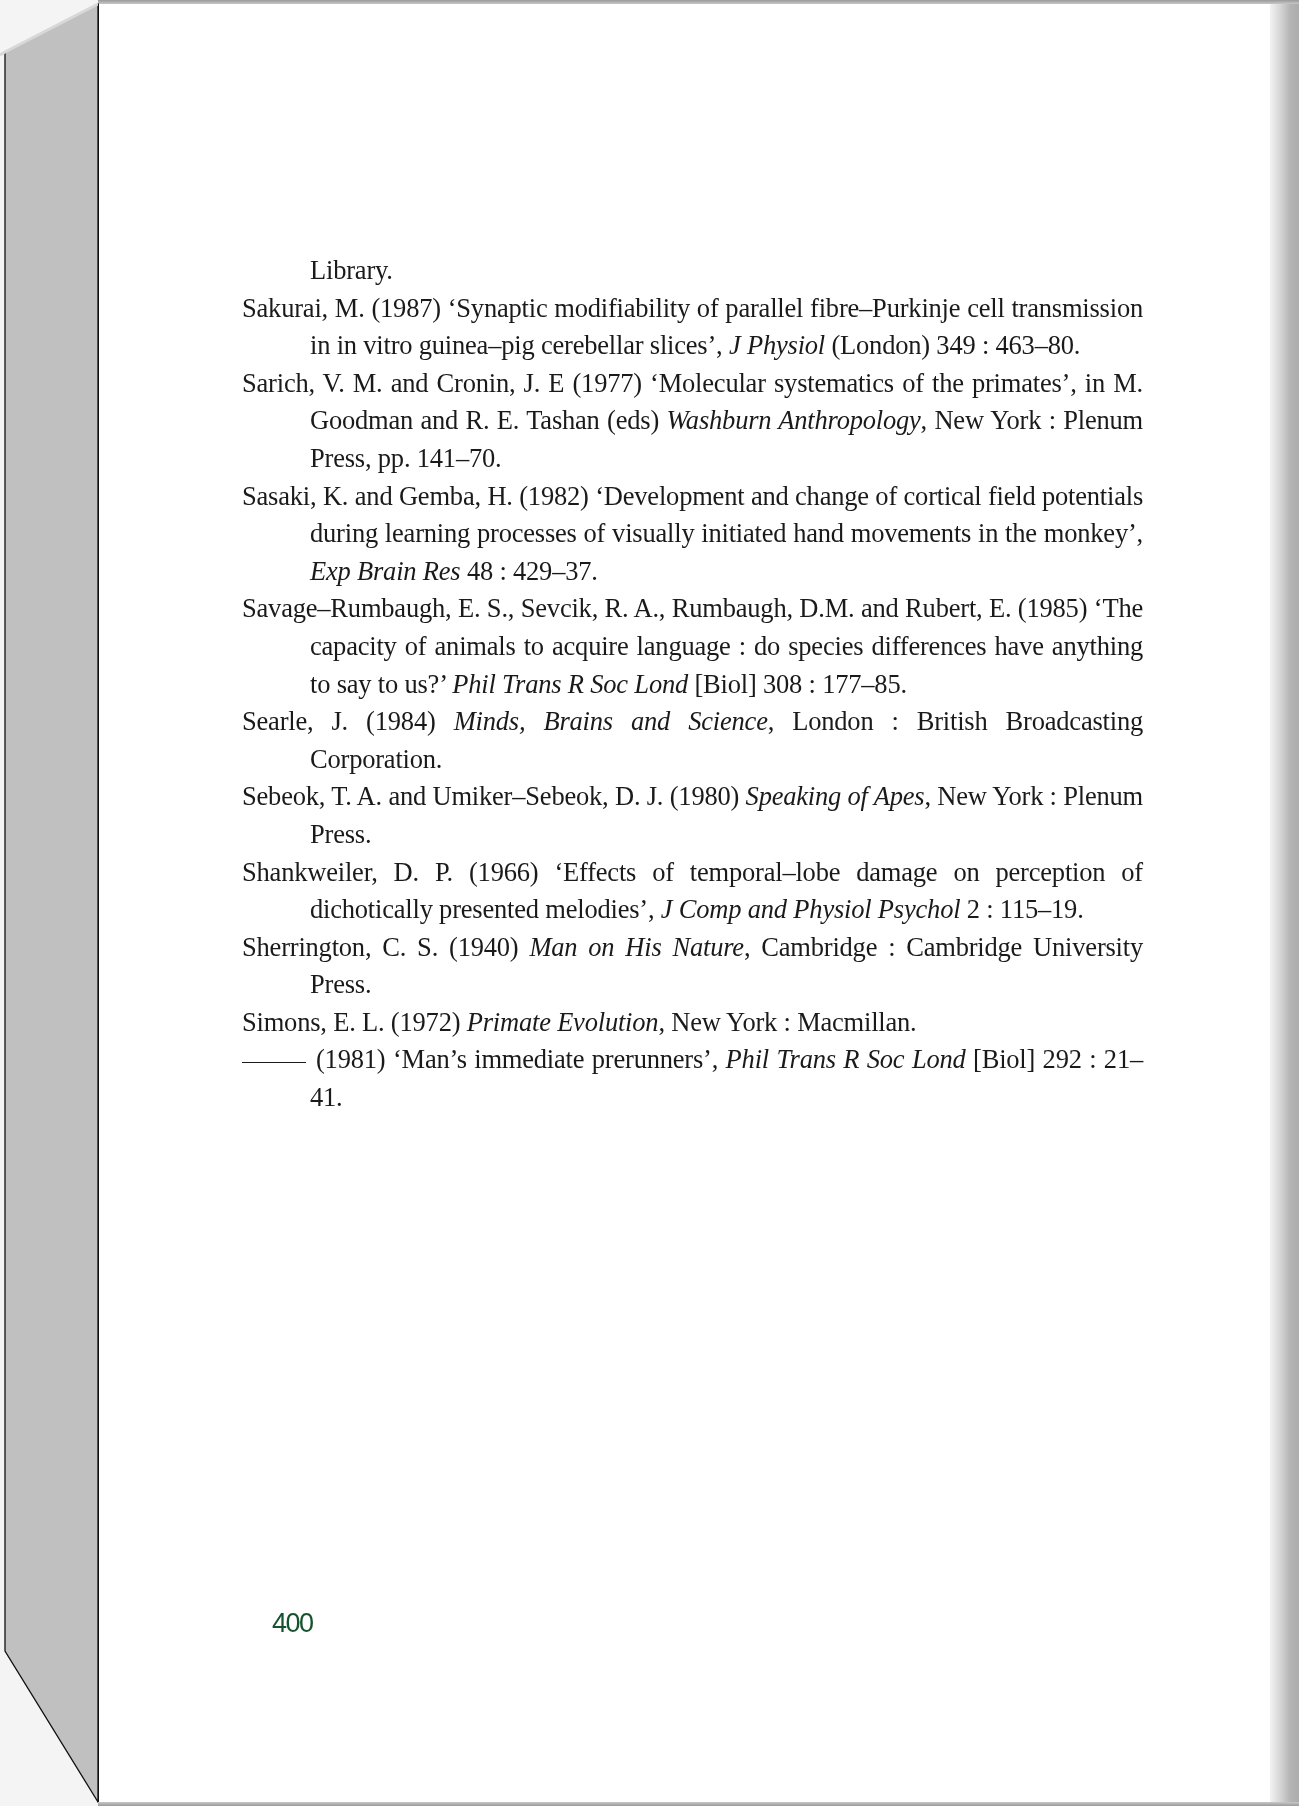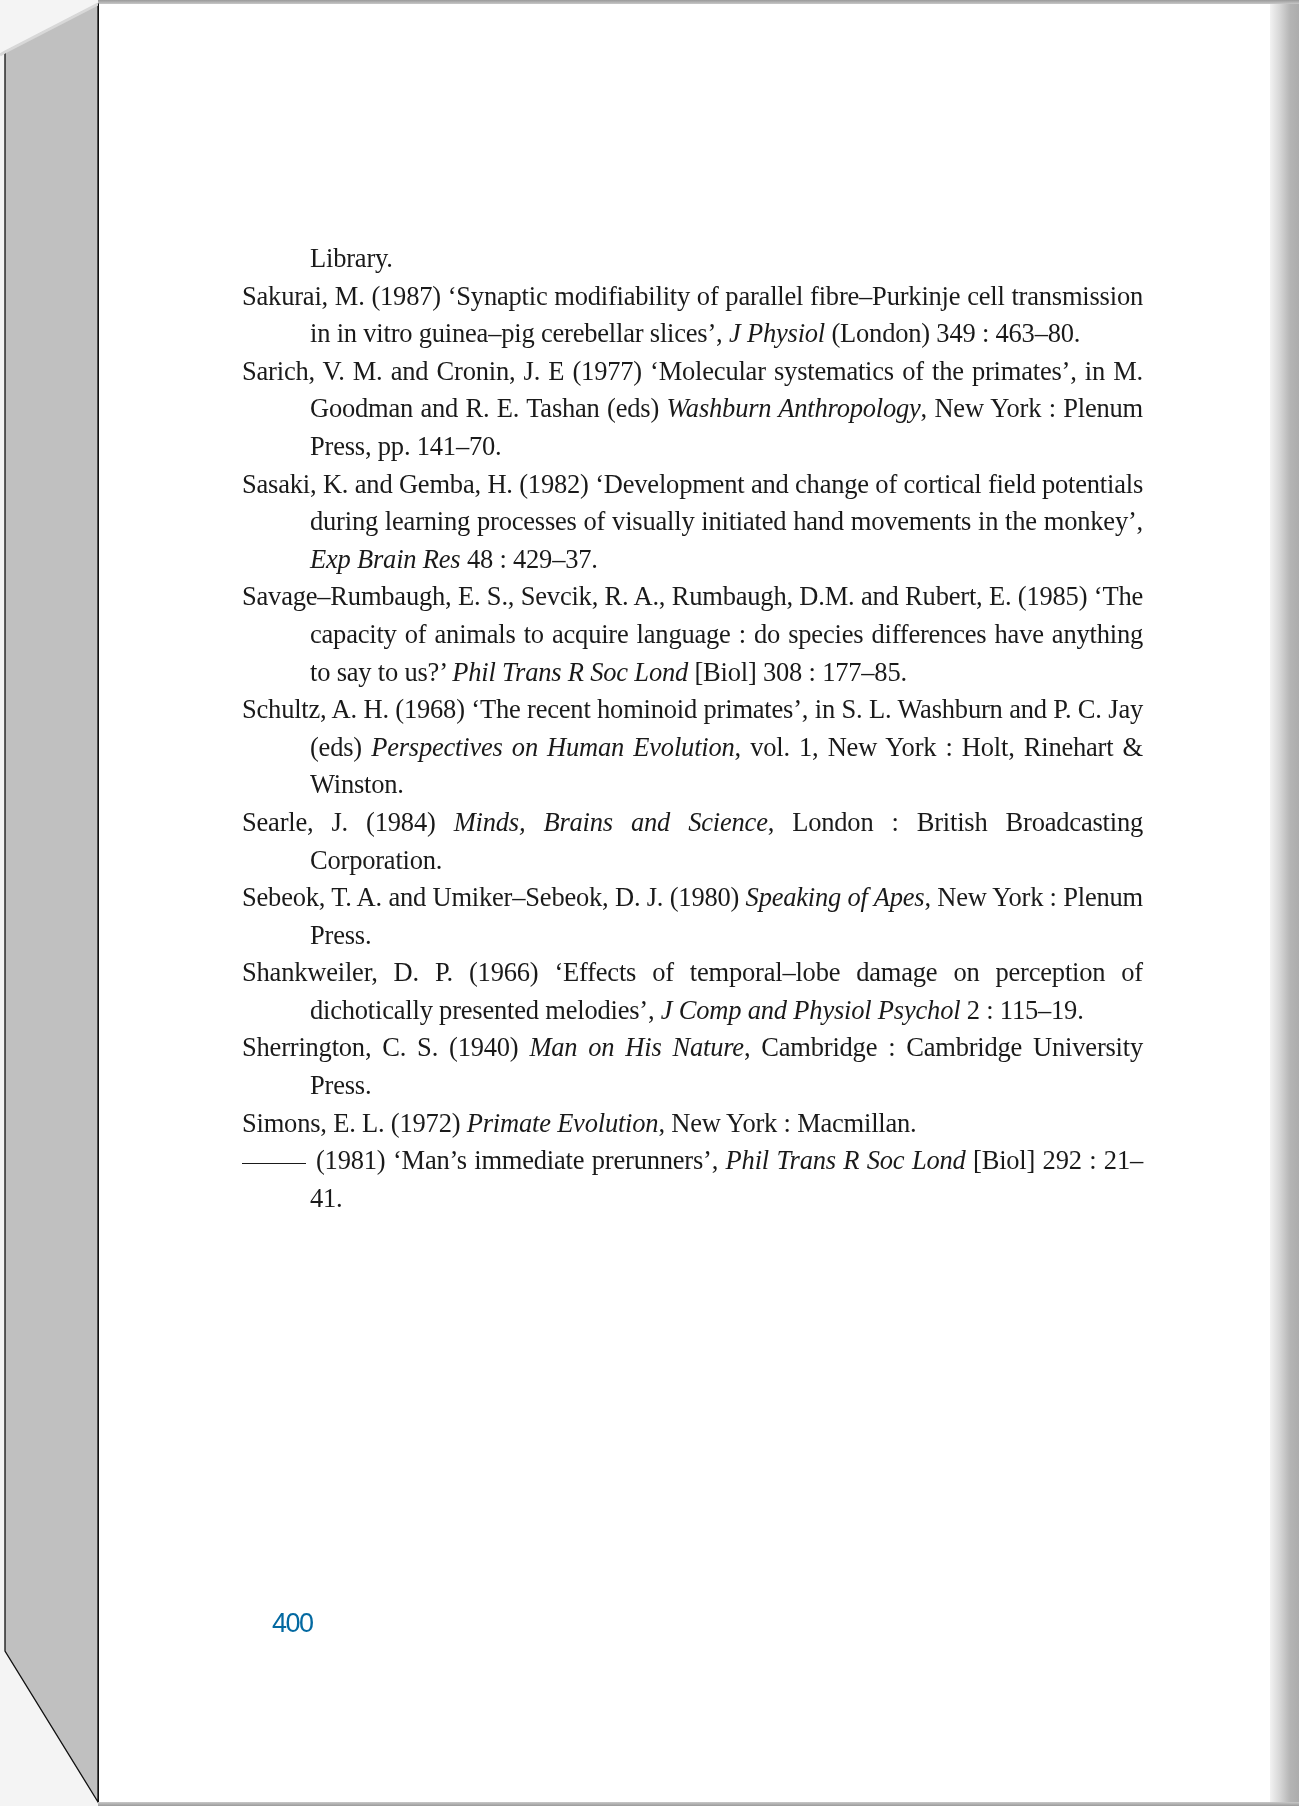--- a/index.html
+++ b/index.html
@@ -21,35 +21,35 @@
   .page {
     position:absolute; left:98px; top:4px; width:1172px; height:1798px;
     background:#ffffff;
     border-left:1px solid #111;
   }
   .page-shadow {
     position:absolute; left:1270px; top:4px; width:29px; height:1798px;
     background:linear-gradient(to right,#f2f2f2 0%,#d6d6d6 35%,#b4b4b4 70%,#acacac 100%);
   }
   .content {
-    position:absolute; left:242px; top:240px; width:901px;
+    position:absolute; left:242px; top:252px; width:901px;
     font-size:26.5px; line-height:37.6px;
     letter-spacing:-0.2px;
   }
   .ref {
     padding-left:68px; text-indent:-68px;
     text-align:justify; margin:0;
   }
   .ref.cont { padding-left:68px; text-indent:0; }
   .ref i { font-style:italic; }
   .dash { display:inline-block; width:64px; border-top:1.6px solid #1a1a1a; vertical-align:middle; margin-right:10px; text-indent:0; }
   .page-number {
     position:absolute; left:272px; top:1608px;
     font-family:"Liberation Sans", "DejaVu Sans", sans-serif;
-    font-size:27px; letter-spacing:-1.5px; color:#0369a1;
+    font-size:27px; letter-spacing:-1.5px; color:#14532d;
   }
 </style>
 </head>
 <body>
 
 <div class="frame-top"></div>
 
 <svg class="spine" viewBox="0 0 100 1806" width="100" height="1806">
   <polygon points="5,52 98,4 98,1802 5,1651" fill="#c0c0c0" stroke="#111" stroke-width="1.3"></polygon>
   <polyline points="0,55 5,52 98,4" fill="none" stroke="#d8d8d8" stroke-width="3"></polyline>
@@ -57,21 +57,20 @@
 
 <div class="page"></div>
 <div class="page-shadow"></div>
 
 <div class="content" id="ref-list">
     <p class="ref cont"><span>Library.</span></p>
     <p class="ref"><span>Sakurai, M. (1987) ‘Synaptic modifiability of parallel fibre–Purkinje cell transmission in in vitro guinea–pig cerebellar slices’, </span><i>J Physiol</i><span> (London) 349 : 463–80.</span></p>
     <p class="ref"><span>Sarich, V. M. and Cronin, J. E (1977) ‘Molecular systematics of the primates’, in M. Goodman and R. E. Tashan (eds) </span><i>Washburn Anthropology</i><span>, New York : Plenum Press, pp. 141–70.</span></p>
     <p class="ref"><span>Sasaki, K. and Gemba, H. (1982) ‘Development and change of cortical field potentials during learning processes of visually initiated hand movements in the monkey’, </span><i>Exp Brain Res</i><span> 48 : 429–37.</span></p>
     <p class="ref"><span>Savage–Rumbaugh, E. S., Sevcik, R. A., Rumbaugh, D.M. and Rubert, E. (1985) ‘The capacity of animals to acquire language : do species differences have anything to say to us?’ </span><i>Phil Trans R Soc Lond</i><span> [Biol] 308 : 177–85.</span></p>
-    <p class="ref"><span>Schultz, A. H. (1968) ‘The recent hominoid primates’, in S. L. Washburn and P. C. Jay (eds) </span><i>Perspectives on Human Evolution</i><span>, vol. 1, New York : Holt, Rinehart &amp; Winston.</span></p>
     <p class="ref"><span>Searle, J. (1984) </span><i>Minds, Brains and Science</i><span>, London : British Broadcasting Corporation.</span></p>
     <p class="ref"><span>Sebeok, T. A. and Umiker–Sebeok, D. J. (1980) </span><i>Speaking of Apes</i><span>, New York : Plenum Press.</span></p>
     <p class="ref"><span>Shankweiler, D. P. (1966) ‘Effects of temporal–lobe damage on perception of dichotically presented melodies’, </span><i>J Comp and Physiol Psychol</i><span> 2 : 115–19.</span></p>
     <p class="ref"><span>Sherrington, C. S. (1940) </span><i>Man on His Nature</i><span>, Cambridge : Cambridge University Press.</span></p>
     <p class="ref"><span>Simons, E. L. (1972) </span><i>Primate Evolution</i><span>, New York : Macmillan.</span></p>
     <p class="ref"><span class="dash"></span><span>(1981) ‘Man’s immediate prerunners’, </span><i>Phil Trans R Soc Lond</i><span> [Biol] 292 : 21–41.</span></p>
   </div>
 
 <div class="page-number">400</div>
 

